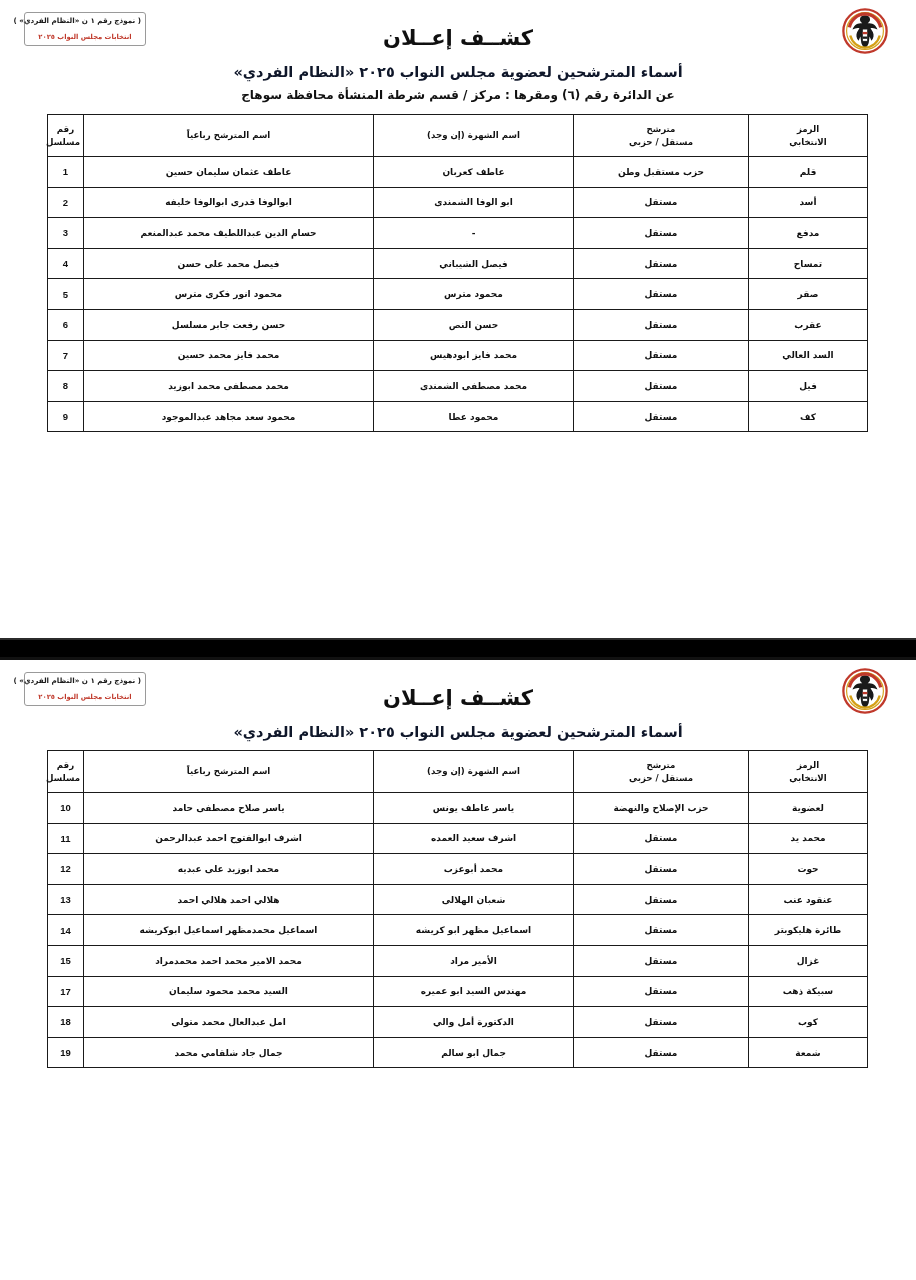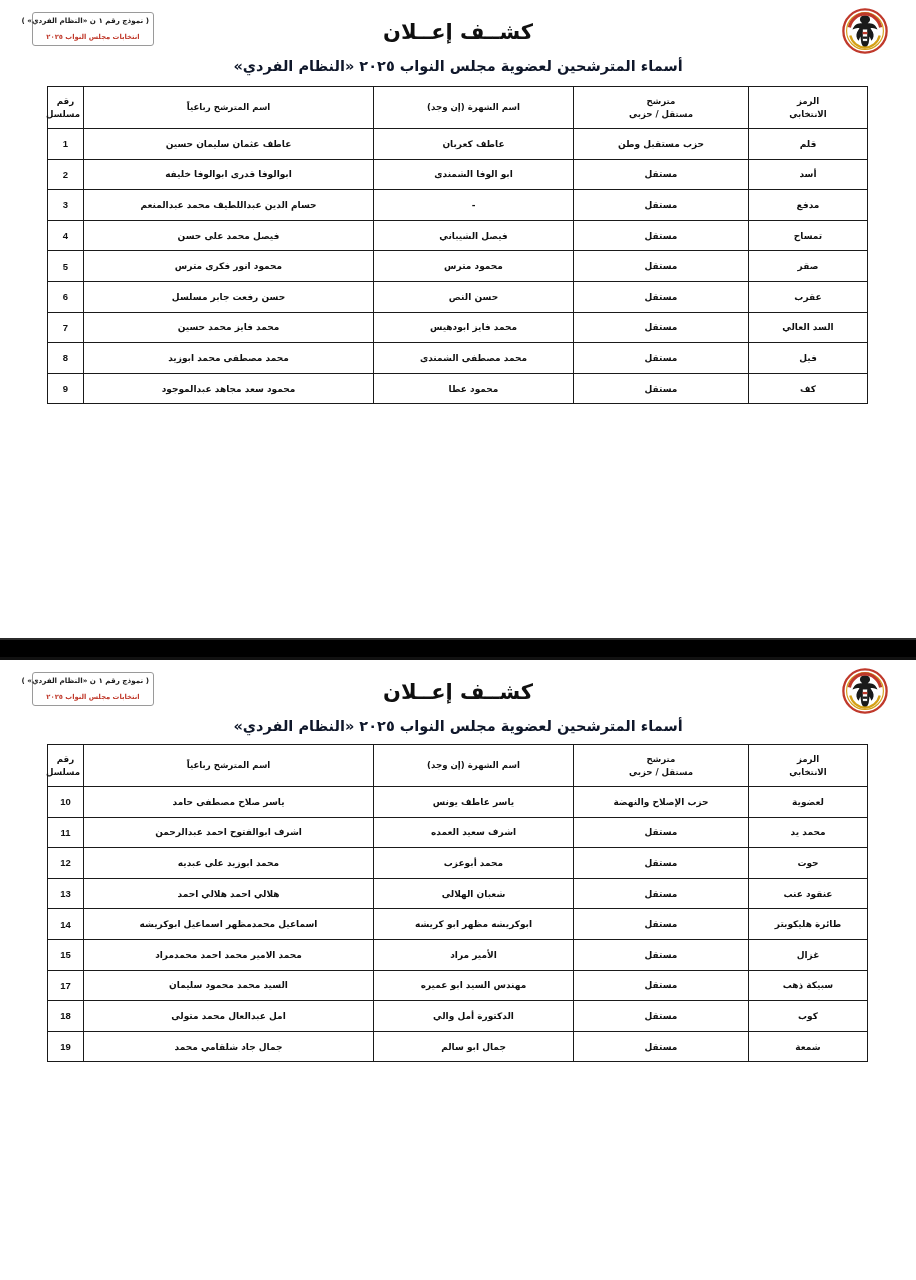--- a/index.html
+++ b/index.html
@@ -31,21 +31,21 @@
     height: 17px;
     background: #000000;
     border-top: 2px solid #2b2b2b;
     border-bottom: 3px solid #111111;
   }
 
   
   .form-box {
     position: absolute;
     top: 12px;
-    left: 32px;
+    left: 24px;
     width: 122px;
     border: 1px solid #9a9a9a;
     border-radius: 3px;
     background: #ffffff;
     padding: 3px 4px 4px 4px;
     text-align: center;
     box-sizing: border-box;
   }
   .form-box .line1 {
     font-size: 7.2px;
@@ -67,21 +67,21 @@
     position: absolute;
     top: 8px;
     right: 28px;
     width: 46px;
     height: 46px;
   }
   .emblem svg { display: block; width: 46px; height: 46px; }
 
   
   .titles {
-    padding-top: 20px;
+    padding-top: 26px;
     text-align: center;
   }
   .doc-title {
     font-size: 21px;
     font-weight: bold;
     color: #101010;
     letter-spacing: 1px;
     margin: 0 0 14px 0;
   }
   .subtitle {
@@ -158,20 +158,21 @@
       <rect x="45" y="52" width="10" height="5" fill="#c0392b"></rect>
       <rect x="45" y="62" width="10" height="5" fill="#1a1a1a"></rect>
       <path d="M16 42 A36 36 0 0 1 50 13 A36 36 0 0 1 84 42" fill="none" stroke="#c0392b" stroke-width="7"></path>
       <path d="M18 60 A34 34 0 0 0 50 86 A34 34 0 0 0 82 60" fill="none" stroke="#d4a017" stroke-width="5"></path>
     </svg>
   </div>
 
   <div class="titles">
     <h1 class="doc-title">كشــف إعــلان</h1>
     <div class="subtitle">أسماء المترشحين لعضوية مجلس النواب ٢٠٢٥ «النظام الفردي»</div>
+    <div class="district">عن الدائرة رقم  (٦)   ومقرها : مركز / قسم شرطة المنشأة   محافظة سوهاج</div>
   </div>
 
   <div class="table-wrap">
     <table class="candidates">
       <colgroup>
         <col class="c-symbol">
           <col class="c-type">
           <col class="c-fame">
           <col class="c-name">
           <col class="c-serial">
@@ -342,21 +343,21 @@
           <tr>
             <td>عنقود عنب</td>
             <td>مستقل</td>
             <td>شعبان الهلالى</td>
             <td>هلالي احمد هلالي احمد</td>
             <td class="serial">13</td>
           </tr>
           <tr>
             <td>طائرة هليكوبتر</td>
             <td>مستقل</td>
-            <td>ابوكريشه مظهر ابو كريشه</td>
+            <td>اسماعيل مظهر ابو كريشه</td>
             <td>اسماعيل محمدمظهر اسماعيل ابوكريشه</td>
             <td class="serial">14</td>
           </tr>
           <tr>
             <td>غزال</td>
             <td>مستقل</td>
             <td>الأمير مراد</td>
             <td>محمد الامير محمد احمد محمدمراد</td>
             <td class="serial">15</td>
           </tr>

